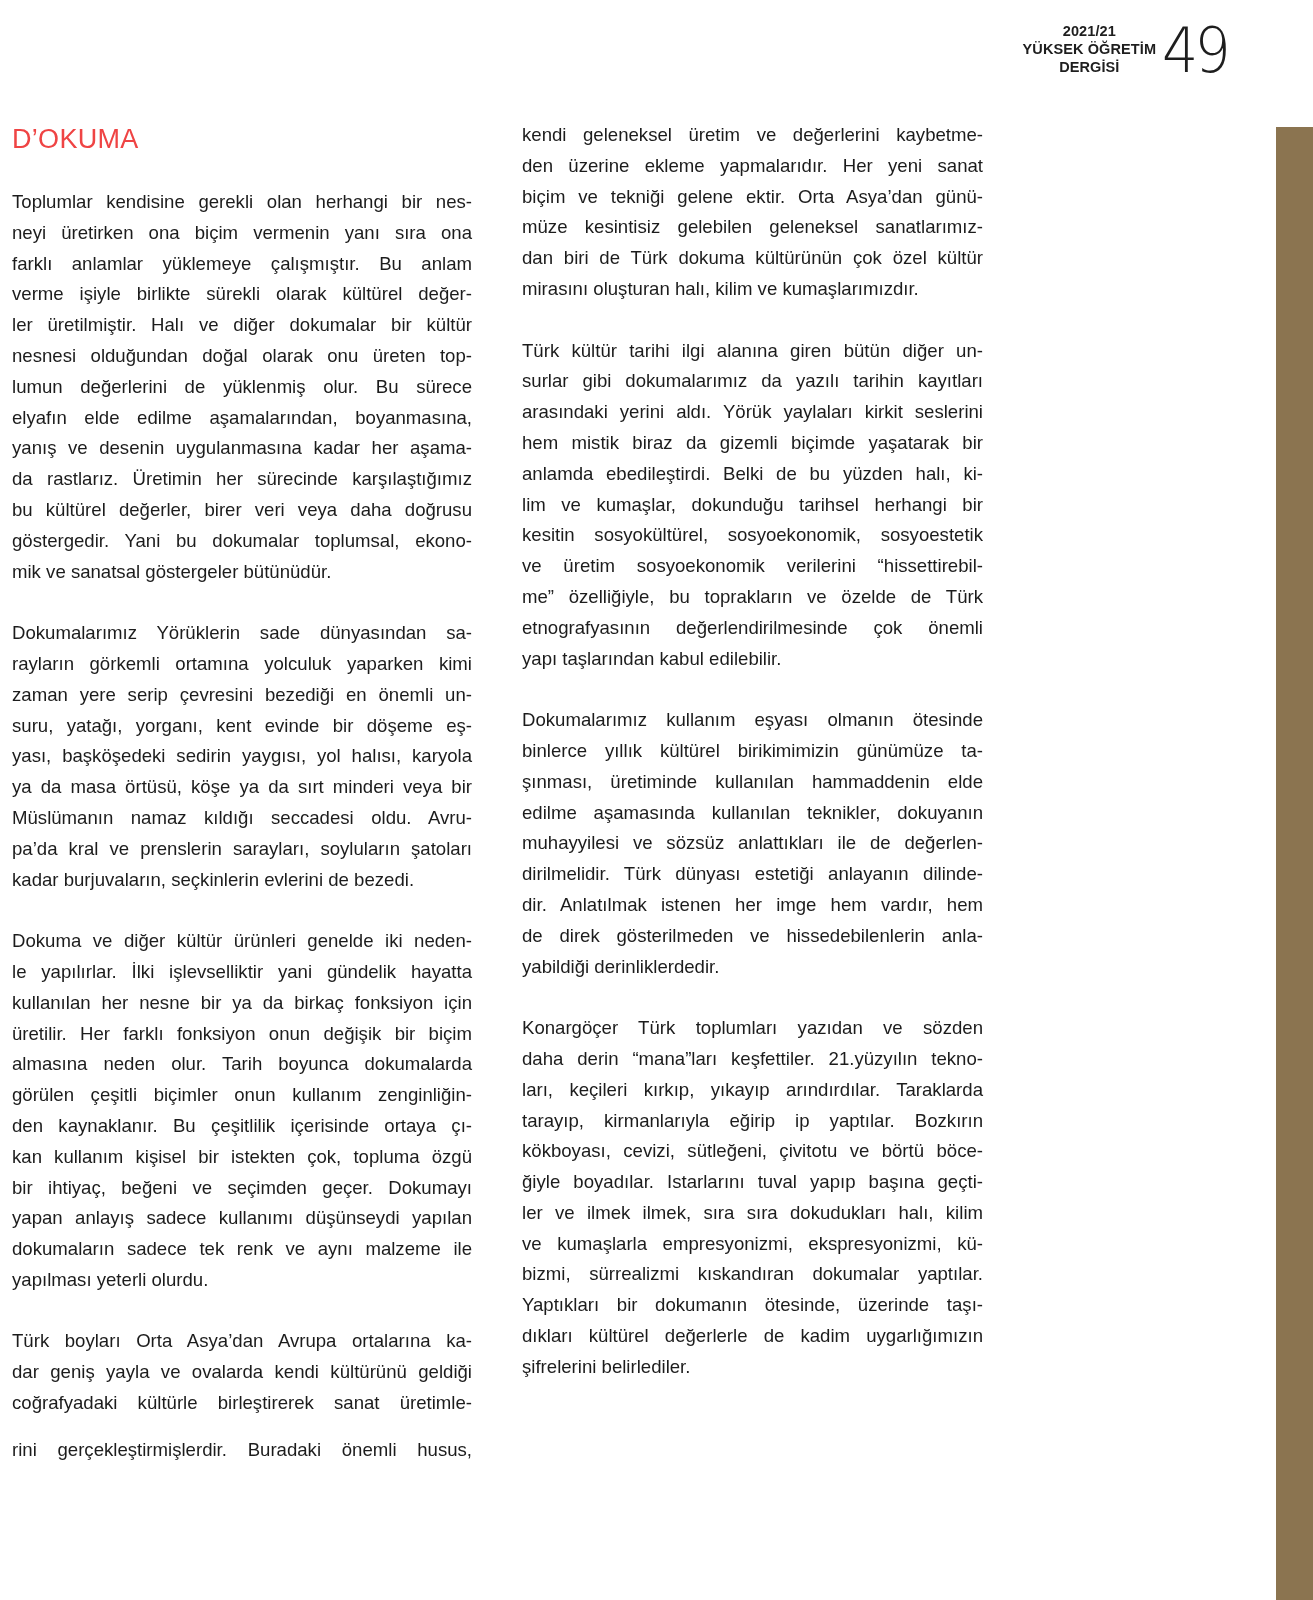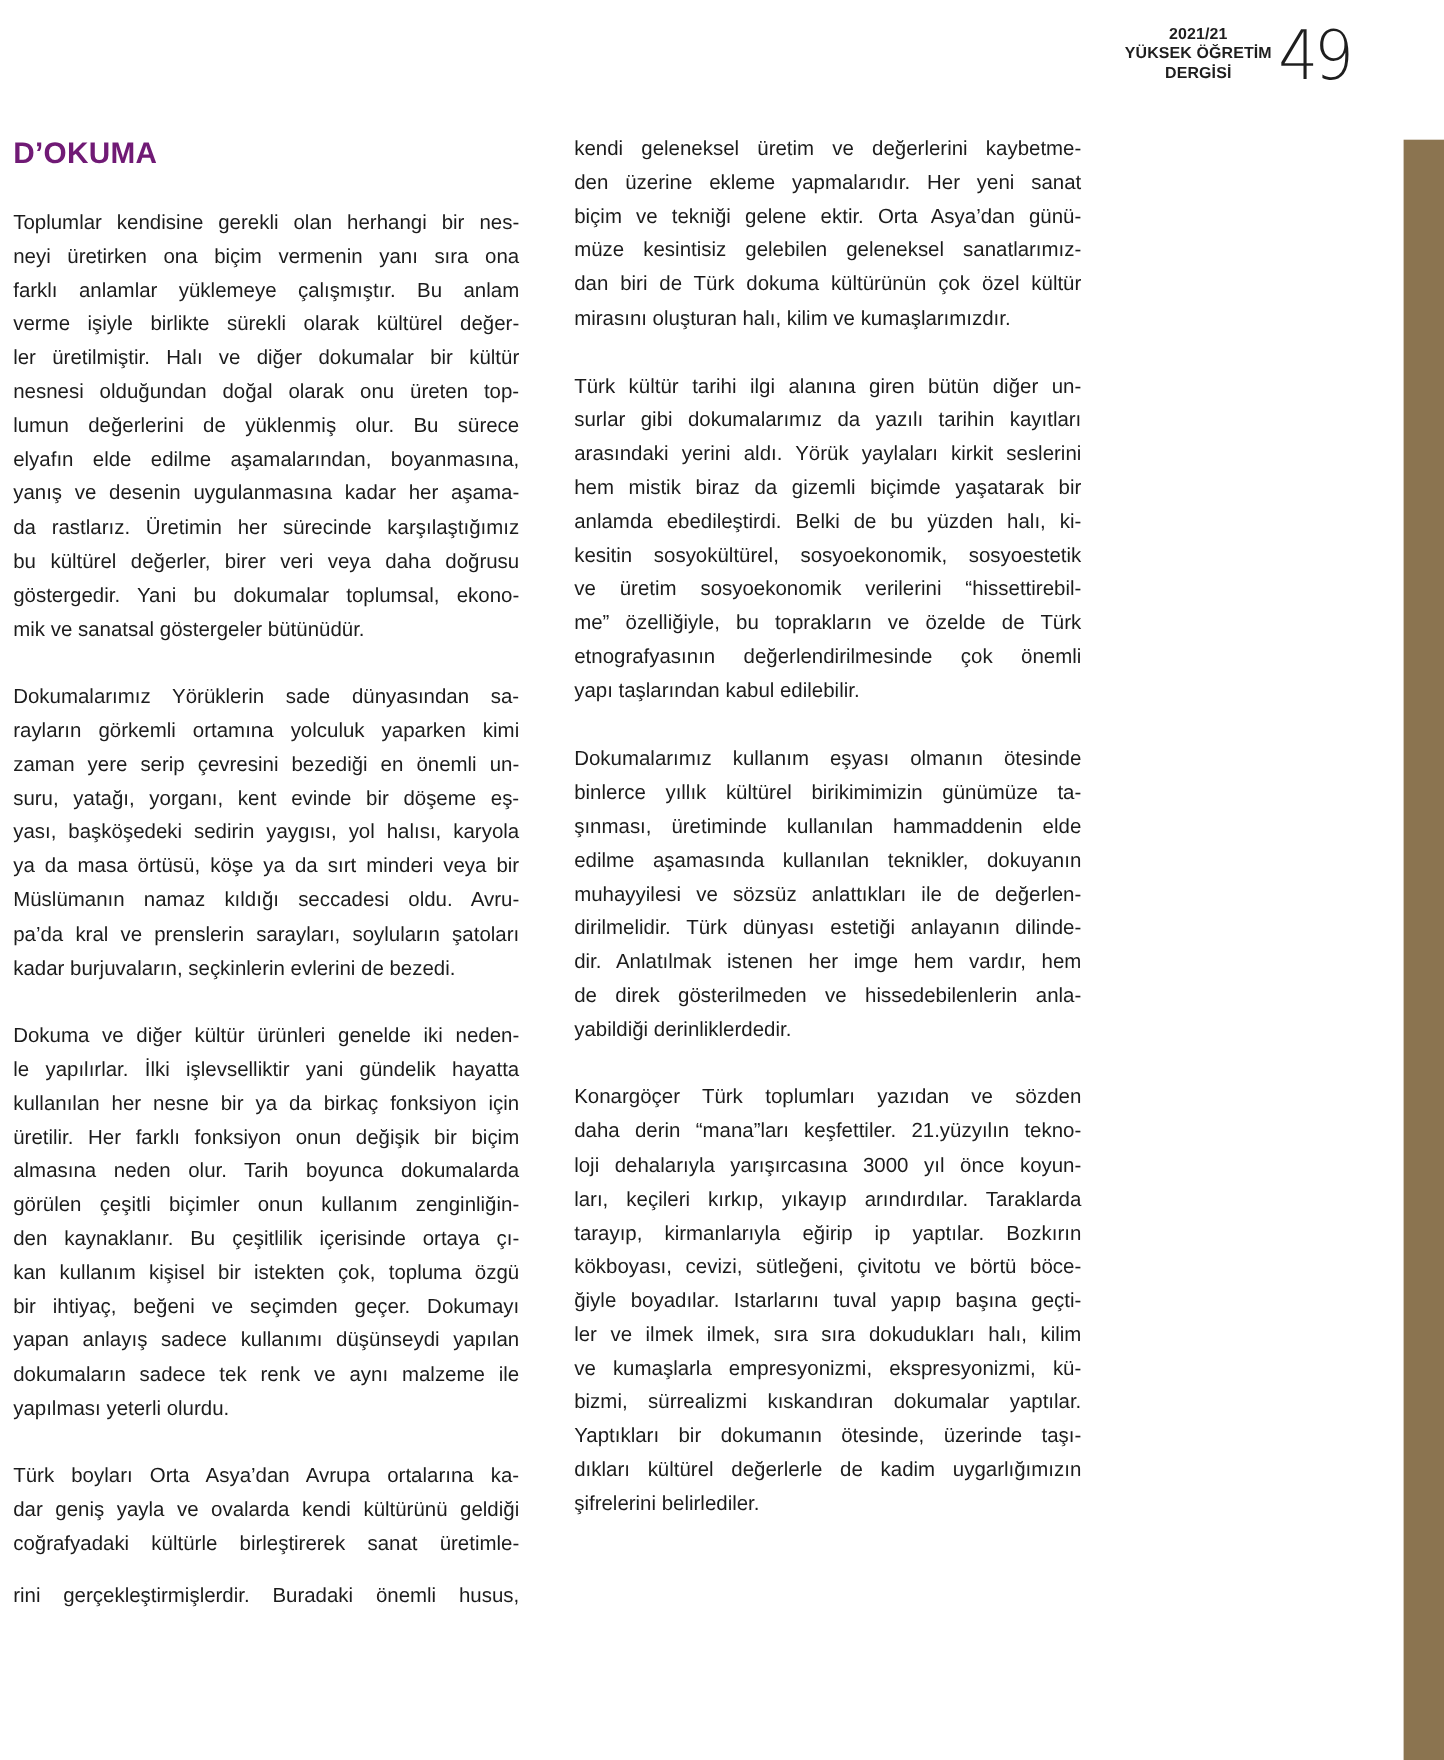--- a/index.html
+++ b/index.html
@@ -56,22 +56,22 @@
       width: 37px;
       height: 1473px;
       background: #8b7450;
     }
     .title {
       position: absolute;
       left: 12px;
       top: 124px;
       margin: 0;
       font-size: 27px;
-      font-weight: bold;
-      color: #701a75;
+      font-weight: normal;
+      color: #ef4444;
       letter-spacing: 0.3px;
     }
     .column {
       position: absolute;
       width: 460px;
       font-size: 18.6px;
       line-height: 30.8px;
       text-align: justify;
       text-align-last: left;
       hyphens: manual;
@@ -165,41 +165,41 @@
       <span class="line" style="white-space: normal;">müze kesintisiz gelebilen geleneksel sanatlarımız-</span>
       <span class="line" style="white-space: normal;">dan biri de Türk dokuma kültürünün çok özel kültür</span>
       <span class="line last" style="white-space: normal;">mirasını oluşturan halı, kilim ve kumaşlarımızdır.</span>
     </p>
     <p>
       <span class="line" style="white-space: normal;">Türk kültür tarihi ilgi alanına giren bütün diğer un-</span>
       <span class="line" style="white-space: normal;">surlar gibi dokumalarımız da yazılı tarihin kayıtları</span>
       <span class="line" style="white-space: normal;">arasındaki yerini aldı. Yörük yaylaları kirkit seslerini</span>
       <span class="line" style="white-space: normal;">hem mistik biraz da gizemli biçimde yaşatarak bir</span>
       <span class="line" style="white-space: normal;">anlamda ebedileştirdi. Belki de bu yüzden halı, ki-</span>
+      <span class="line" style="white-space: normal;">lim ve kumaşlar, dokunduğu tarihsel herhangi bir</span>
       <span class="line" style="white-space: normal;">kesitin sosyokültürel, sosyoekonomik, sosyoestetik</span>
       <span class="line" style="white-space: normal;">ve üretim sosyoekonomik verilerini “hissettirebil-</span>
       <span class="line" style="white-space: normal;">me” özelliğiyle, bu toprakların ve özelde de Türk</span>
       <span class="line" style="white-space: normal;">etnografyasının değerlendirilmesinde çok önemli</span>
       <span class="line last" style="white-space: normal;">yapı taşlarından kabul edilebilir.</span>
     </p>
     <p>
       <span class="line" style="white-space: normal;">Dokumalarımız kullanım eşyası olmanın ötesinde</span>
       <span class="line" style="white-space: normal;">binlerce yıllık kültürel birikimimizin günümüze ta-</span>
       <span class="line" style="white-space: normal;">şınması, üretiminde kullanılan hammaddenin elde</span>
       <span class="line" style="white-space: normal;">edilme aşamasında kullanılan teknikler, dokuyanın</span>
       <span class="line" style="white-space: normal;">muhayyilesi ve sözsüz anlattıkları ile de değerlen-</span>
       <span class="line" style="white-space: normal;">dirilmelidir. Türk dünyası estetiği anlayanın dilinde-</span>
       <span class="line" style="white-space: normal;">dir. Anlatılmak istenen her imge hem vardır, hem</span>
       <span class="line" style="white-space: normal;">de direk gösterilmeden ve hissedebilenlerin anla-</span>
       <span class="line last" style="white-space: normal;">yabildiği derinliklerdedir.</span>
     </p>
     <p>
       <span class="line" style="white-space: normal;">Konargöçer Türk toplumları yazıdan ve sözden</span>
       <span class="line" style="white-space: normal;">daha derin “mana”ları keşfettiler. 21.yüzyılın tekno-</span>
-      <span class="line" style="white-space: normal;">loji dehalarıyla yarışırcasına 3000 yıl önce koyun-</span>
       <span class="line" style="white-space: normal;">ları, keçileri kırkıp, yıkayıp arındırdılar. Taraklarda</span>
       <span class="line" style="white-space: normal;">tarayıp, kirmanlarıyla eğirip ip yaptılar. Bozkırın</span>
       <span class="line" style="white-space: normal;">kökboyası, cevizi, sütleğeni, çivitotu ve börtü böce-</span>
       <span class="line" style="white-space: normal;">ğiyle boyadılar. Istarlarını tuval yapıp başına geçti-</span>
       <span class="line" style="white-space: normal;">ler ve ilmek ilmek, sıra sıra dokudukları halı, kilim</span>
       <span class="line" style="white-space: normal;">ve kumaşlarla empresyonizmi, ekspresyonizmi, kü-</span>
       <span class="line" style="white-space: normal;">bizmi, sürrealizmi kıskandıran dokumalar yaptılar.</span>
       <span class="line" style="white-space: normal;">Yaptıkları bir dokumanın ötesinde, üzerinde taşı-</span>
       <span class="line" style="white-space: normal;">dıkları kültürel değerlerle de kadim uygarlığımızın</span>
       <span class="line last" style="white-space: normal;">şifrelerini belirlediler.</span>

